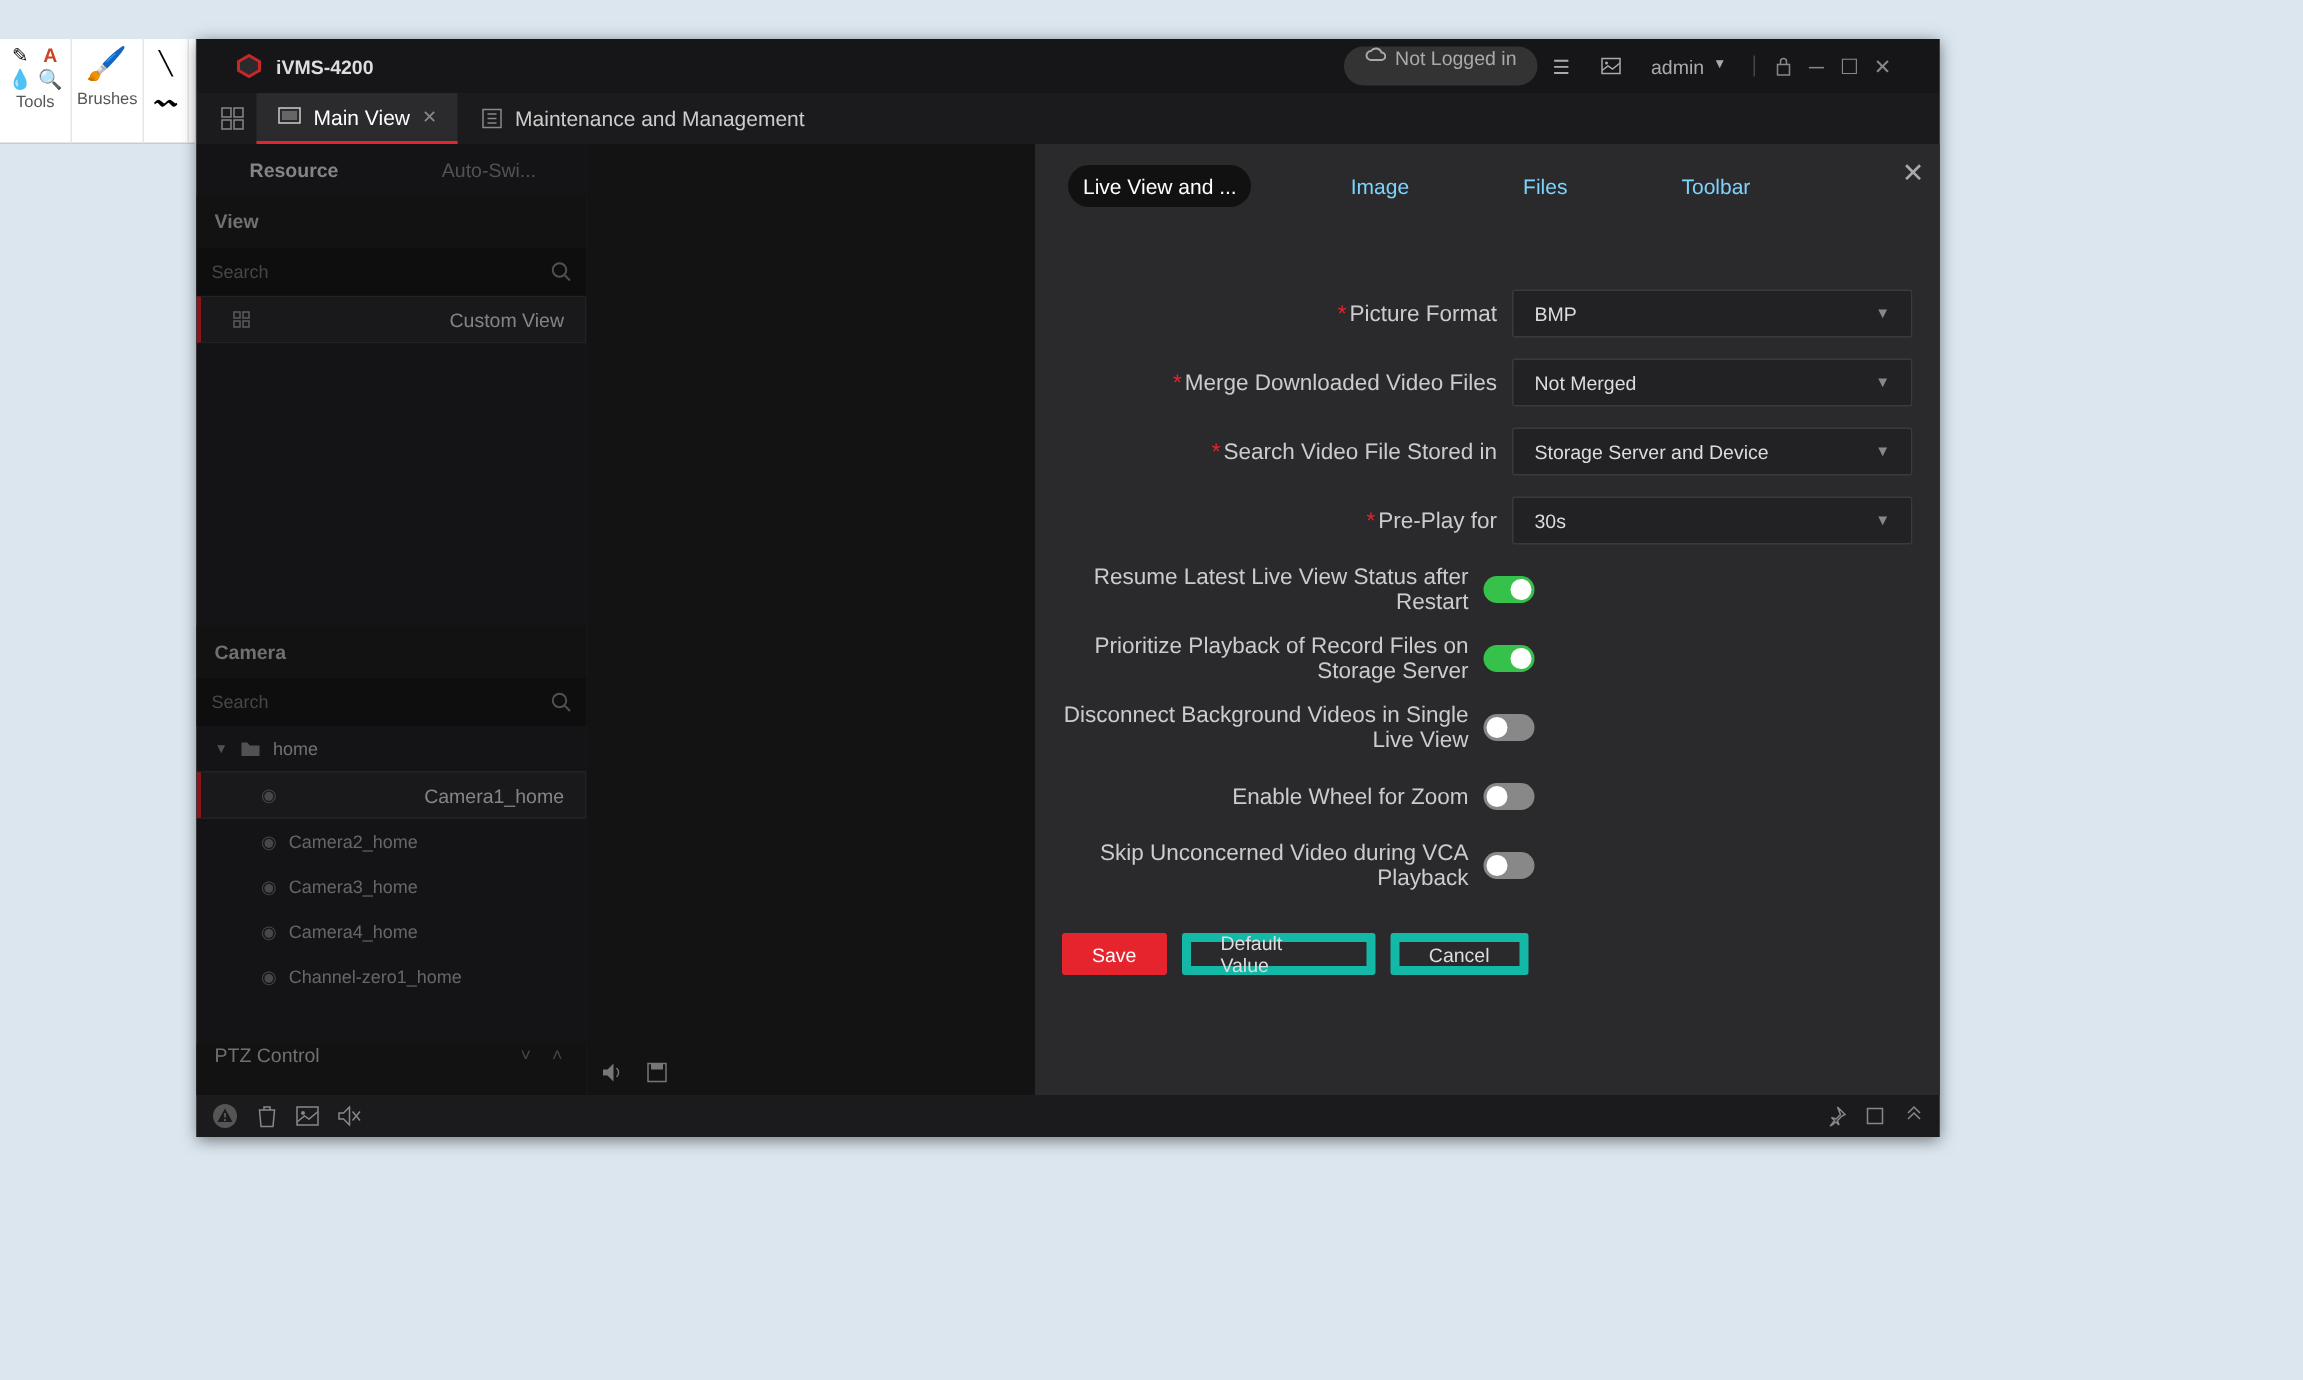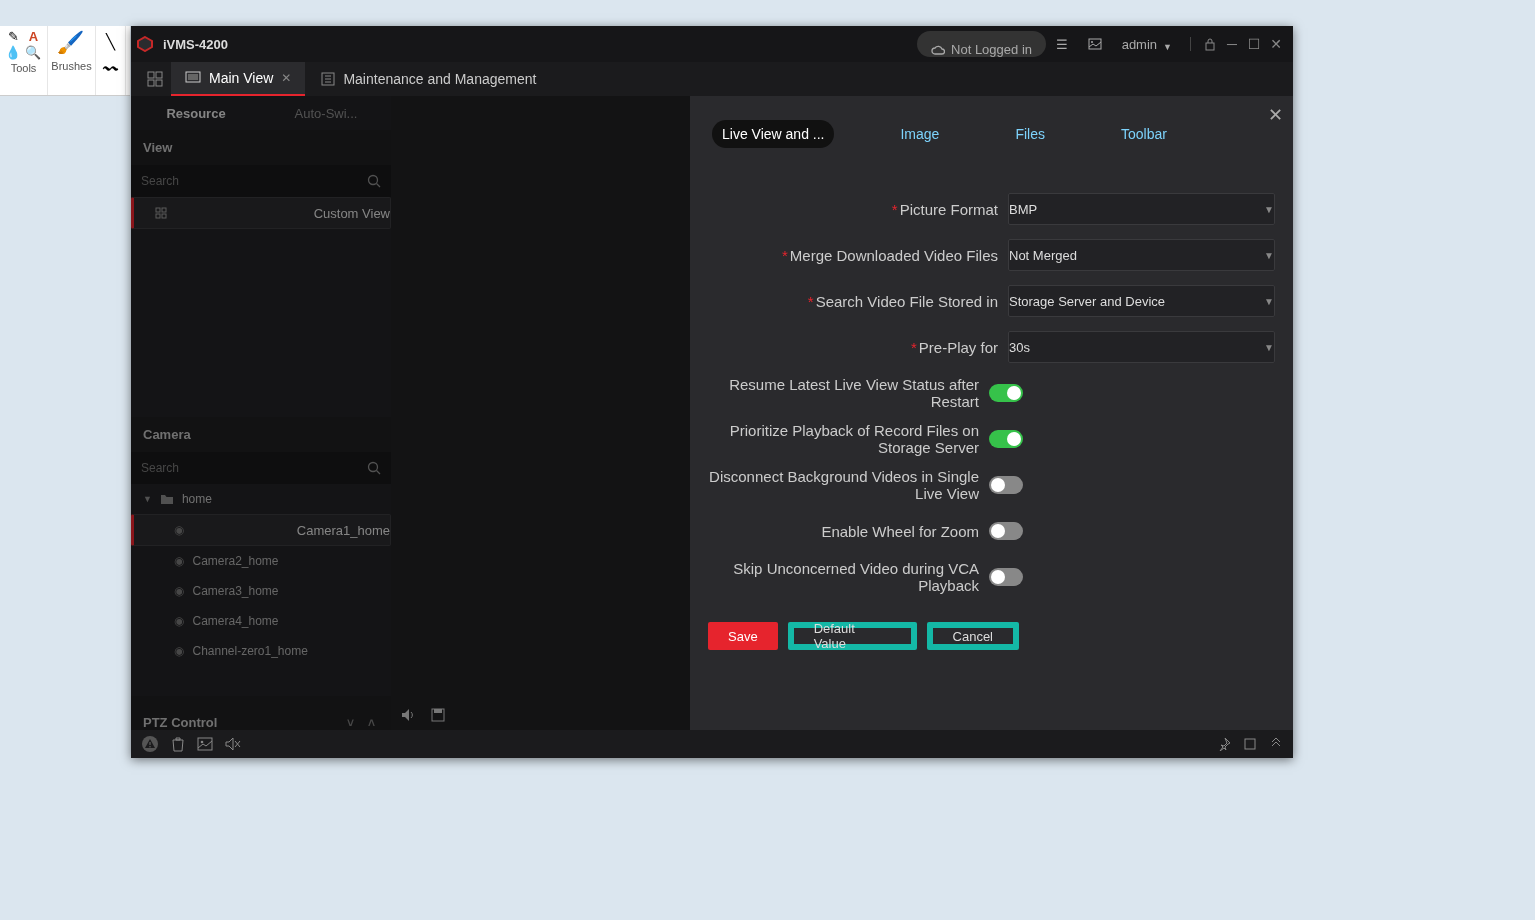--- a/index.html
+++ b/index.html
@@ -10,25 +10,25 @@
 .rib-group{display:flex;flex-direction:column;align-items:center;padding:2px 4px;border-right:1px solid #e6e6e6}
 .rib-tool{width:24px;height:24px;display:flex;align-items:center;justify-content:center;font-size:15px}
 .rib-label{font-size:11px;color:#555;margin-top:2px}
 .tools-row{display:flex}
 .tools-row .rib-tool{width:20px;height:16px;font-size:13px}
 
 
 .vms{position:absolute;left:131px;top:26px;width:1162px;height:732px;background:#1a1a1c;color:#bbb;display:flex;flex-direction:column;box-shadow:0 2px 10px rgba(0,0,0,.5)}
 
 
-.titlebar{height:36px;background:#161618;display:flex;align-items:center;padding:0 6px;color:#ccc;font-size:13px}
+.titlebar{height:36px;background:#161618;display:flex;align-items:center;padding:0 27px;color:#ccc;font-size:13px}
 .logo{width:16px;height:16px;margin-right:10px}
 .title{font-weight:bold;color:#ddd}
 .tb-spacer{flex:1}
-.tb-btn{padding:4px 10px;display:flex;align-items:flex-end;gap:6px;color:#aaa;font-size:13px}
+.tb-btn{padding:4px 10px;display:flex;align-items:flex-start;gap:6px;color:#aaa;font-size:13px}
 .tb-pill{background:#333;border-radius:14px;height:26px;padding:0 14px}
 .tb-sep{width:1px;height:14px;background:#444;margin:0 8px}
 .tb-win{width:22px;height:22px;display:flex;align-items:center;justify-content:center;color:#888;font-size:14px;cursor:pointer}
 
 
 .tabbar{height:34px;background:#1b1b1d;display:flex;align-items:center;padding-left:10px;gap:2px}
 .tabbar-btn{width:28px;height:28px;display:flex;align-items:center;justify-content:center;color:#888}
 .tab{height:34px;display:flex;align-items:center;padding:0 14px;color:#ccc;font-size:14px;gap:8px}
 .tab.active{background:#2b2b2e;color:#fff;font-weight:normal;border-bottom:2px solid #e6242d}
 .tab .tab-x{color:#888;font-size:12px}
@@ -48,43 +48,43 @@
 
 .tree{flex:0 0 auto}
 .tree-row{height:30px;display:flex;align-items:center;padding-left:24px;font-size:12px;color:#aaa;gap:8px}
 .tree-row.sel{border-left:3px solid #e6242d;background:#2a2a2d;padding-left:21px;color:#ddd}
 .tree-row.hdr{padding-left:12px;color:#bbb}
 .caret{font-size:9px;color:#888}
 .folder-icon{color:#999}
 .cam-icon{color:#777;font-size:12px}
 .flex-fill{flex:1}
 
-.ptz{height:34px;background:#1e1e20;display:flex;align-items:flex-end;padding:0 12px;color:#bbb;font-size:13px;font-weight:bold;gap:6px}
+.ptz{height:34px;background:#1e1e20;display:flex;align-items:flex-start;padding:0 12px;color:#bbb;font-size:13px;font-weight:normal;gap:6px}
 .ptz-spc{flex:1}
 .ptz-ctl{color:#777;font-size:12px;padding:0 4px}
 
 
 .video-area{flex:1;background:#1e1e20;position:relative}
 .video-area::before{content:"";position:absolute;inset:0;background:rgba(0,0,0,.35)}
 .va-strip{position:absolute;left:0;bottom:0;height:30px;width:100%;display:flex;align-items:center;padding:0 10px;gap:14px;color:#777;font-size:15px}
 
 
 .dim-overlay{position:absolute;inset:0;background:rgba(0,0,0,.4);pointer-events:none}
 
 
 .dlg{position:absolute;top:0;right:0;bottom:0;width:603px;background:#2a2a2d;color:#ccc;display:flex;flex-direction:column;padding:14px 18px}
 .dlg-close{position:absolute;top:8px;right:10px;color:#aaa;font-size:18px;cursor:pointer}
-.dlg-tabs{height:48px;display:flex;align-items:center;gap:56px;padding-left:4px}
+.dlg-tabs{height:48px;display:flex;align-items:flex-start;gap:56px;padding-left:4px}
 .dlg-tab{font-size:14px;color:#7dd3fc;padding:6px 10px;border-radius:14px;cursor:pointer}
 .dlg-tab.active{background:#111;color:#fff}
 .dlg-body{flex:1;overflow:auto;padding-top:28px}
 .fld{display:flex;align-items:center;height:46px}
 .fld-label{flex:0 0 300px;text-align:right;font-size:15px;color:#ccc;padding-right:10px}
 .req{color:#e6242d;margin-right:2px}
-.sel{flex:1;height:32px;background:#222225;border:1px solid #3a3a3d;display:flex;align-items:center;padding:0 0;font-size:13px;color:#ddd;justify-content:space-between;border-radius:2px}
+.sel{flex:1;height:32px;background:#222225;border:1px solid #3a3a3d;display:flex;align-items:center;padding:0 14px;font-size:13px;color:#ddd;justify-content:space-between;border-radius:2px}
 .sel .dd{color:#888;font-size:10px}
 
 .toggle{width:34px;height:18px;border-radius:9px;background:#888;position:relative;cursor:pointer}
 .toggle .knob{position:absolute;top:2px;left:2px;width:14px;height:14px;background:#fff;border-radius:7px}
 .toggle.on{background:#36c24a}
 .toggle.on .knob{left:18px}
 .fld-toggle .fld-label{flex:1}
 .fld-toggle{padding-right:252px}
 
 .dlg-actions{display:flex;justify-content:space-between;gap:10px;padding:22px 256px 0 0}

